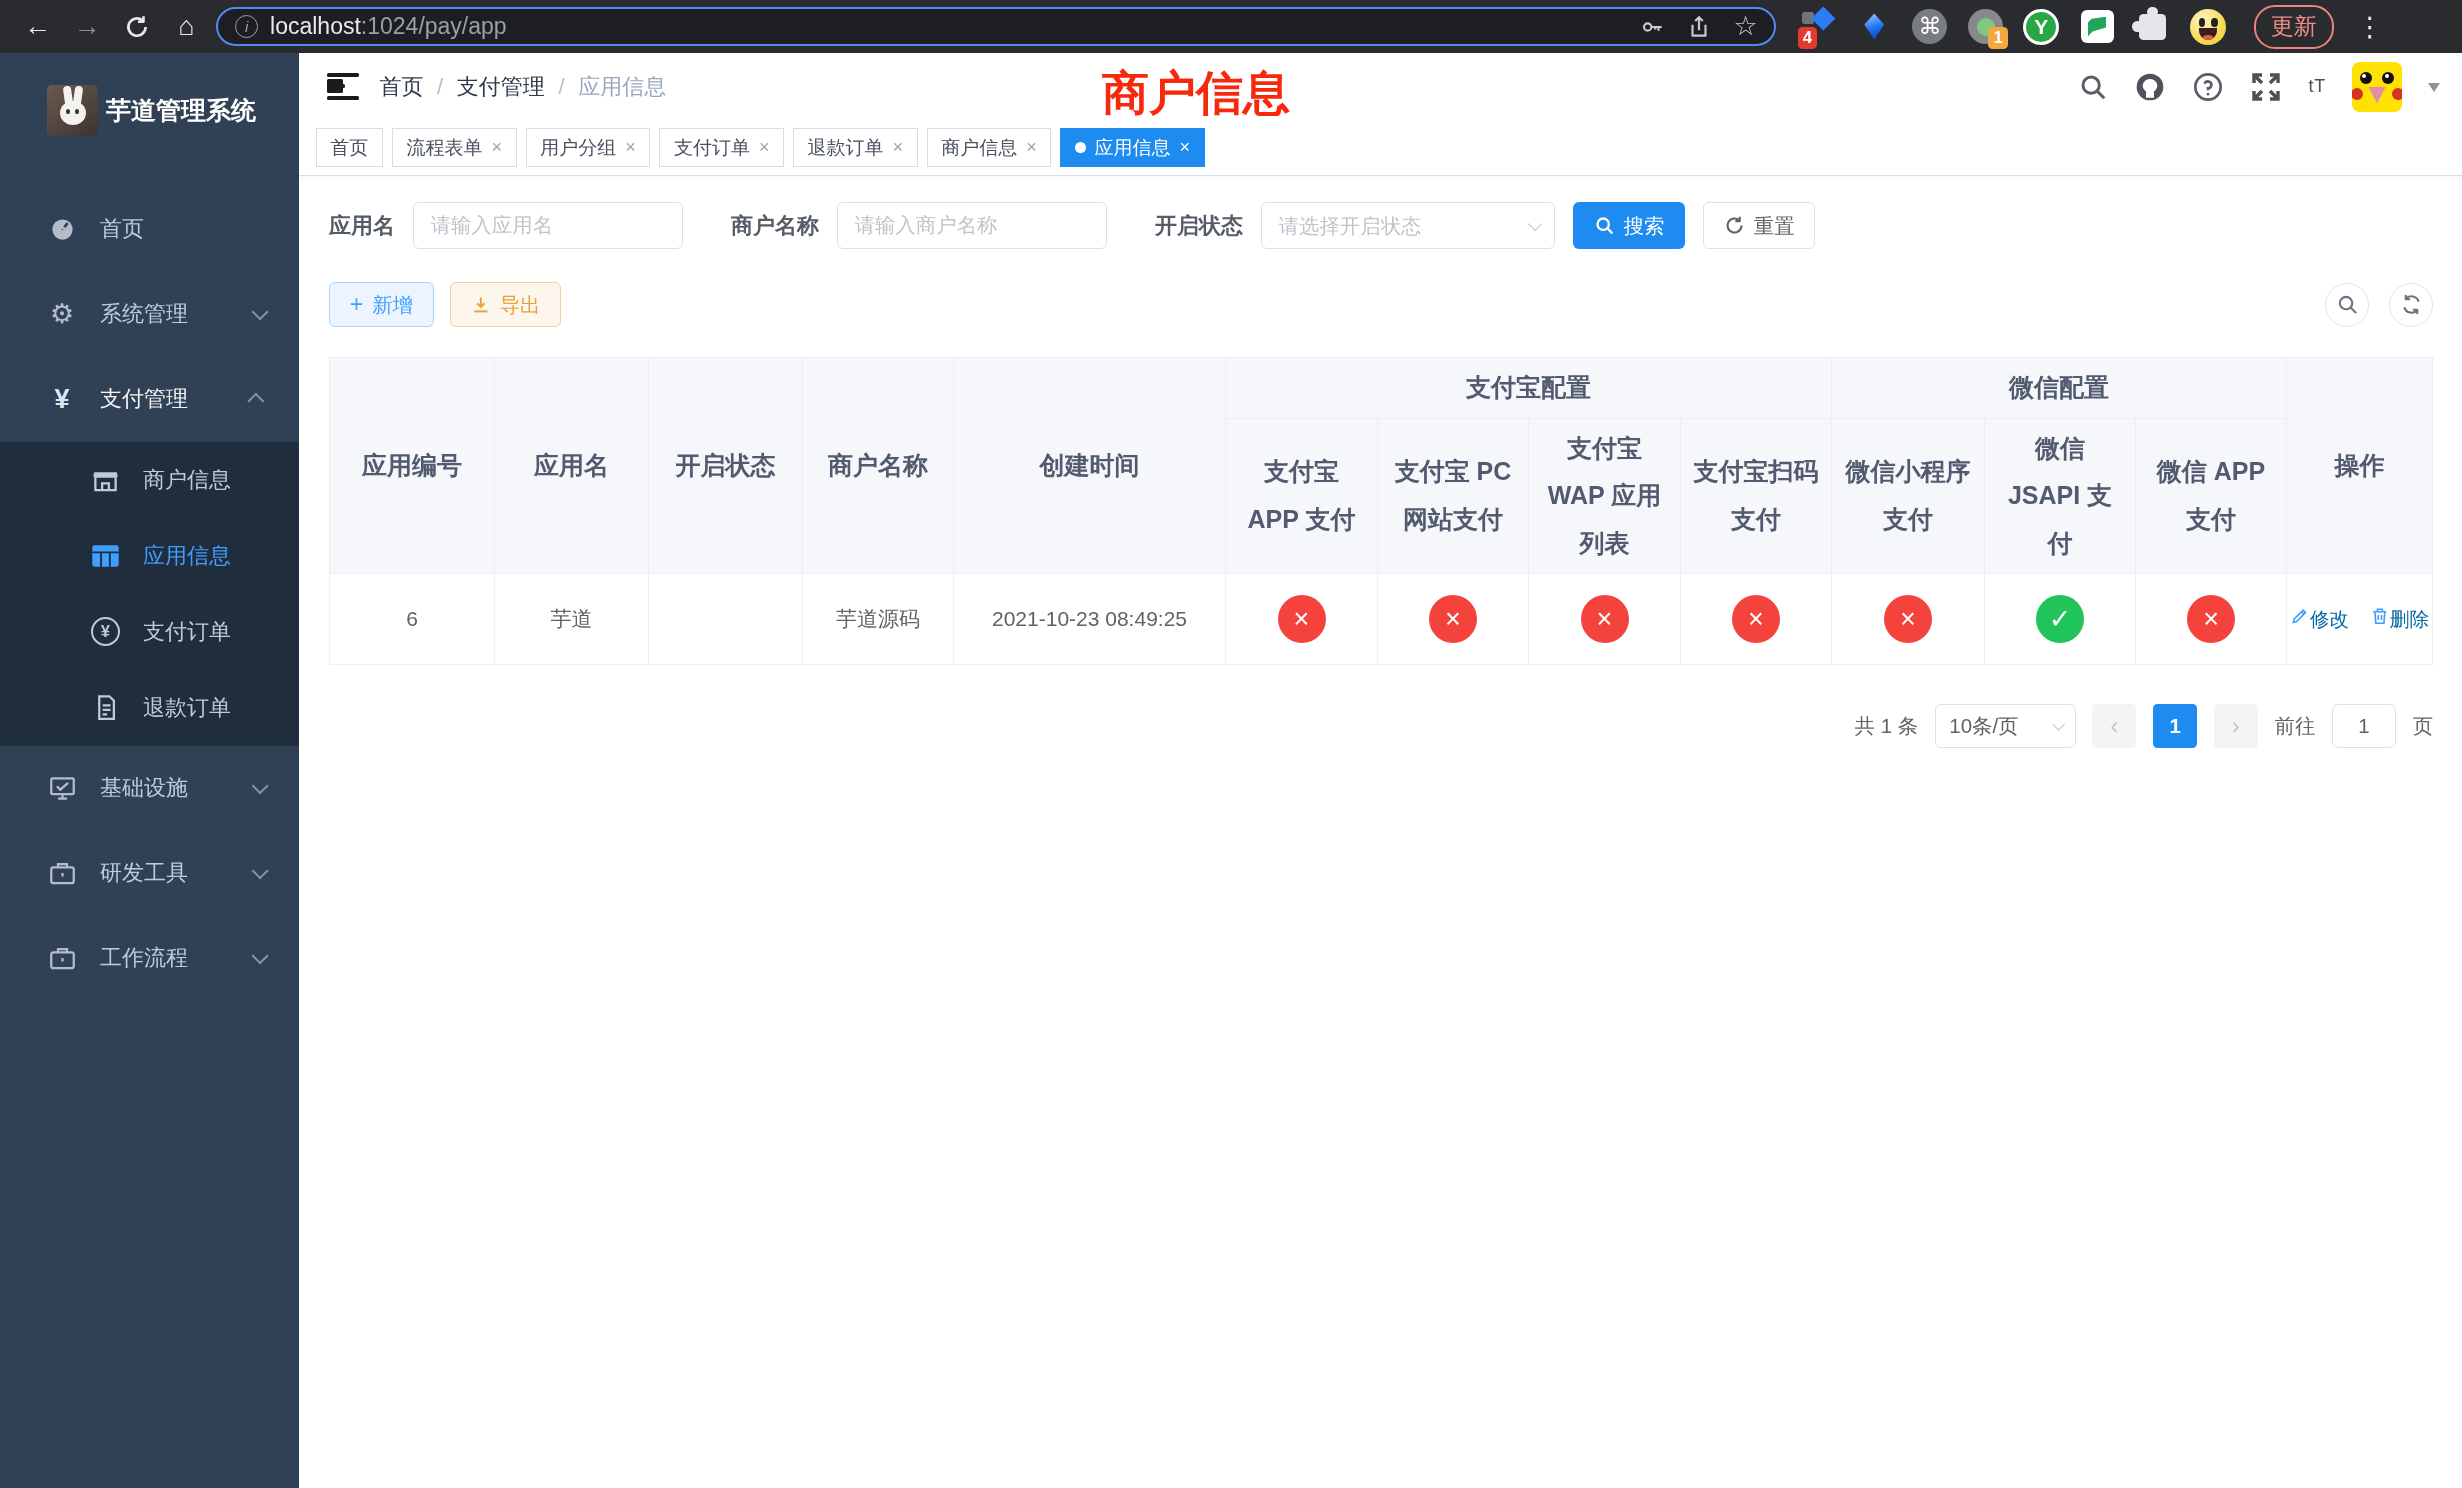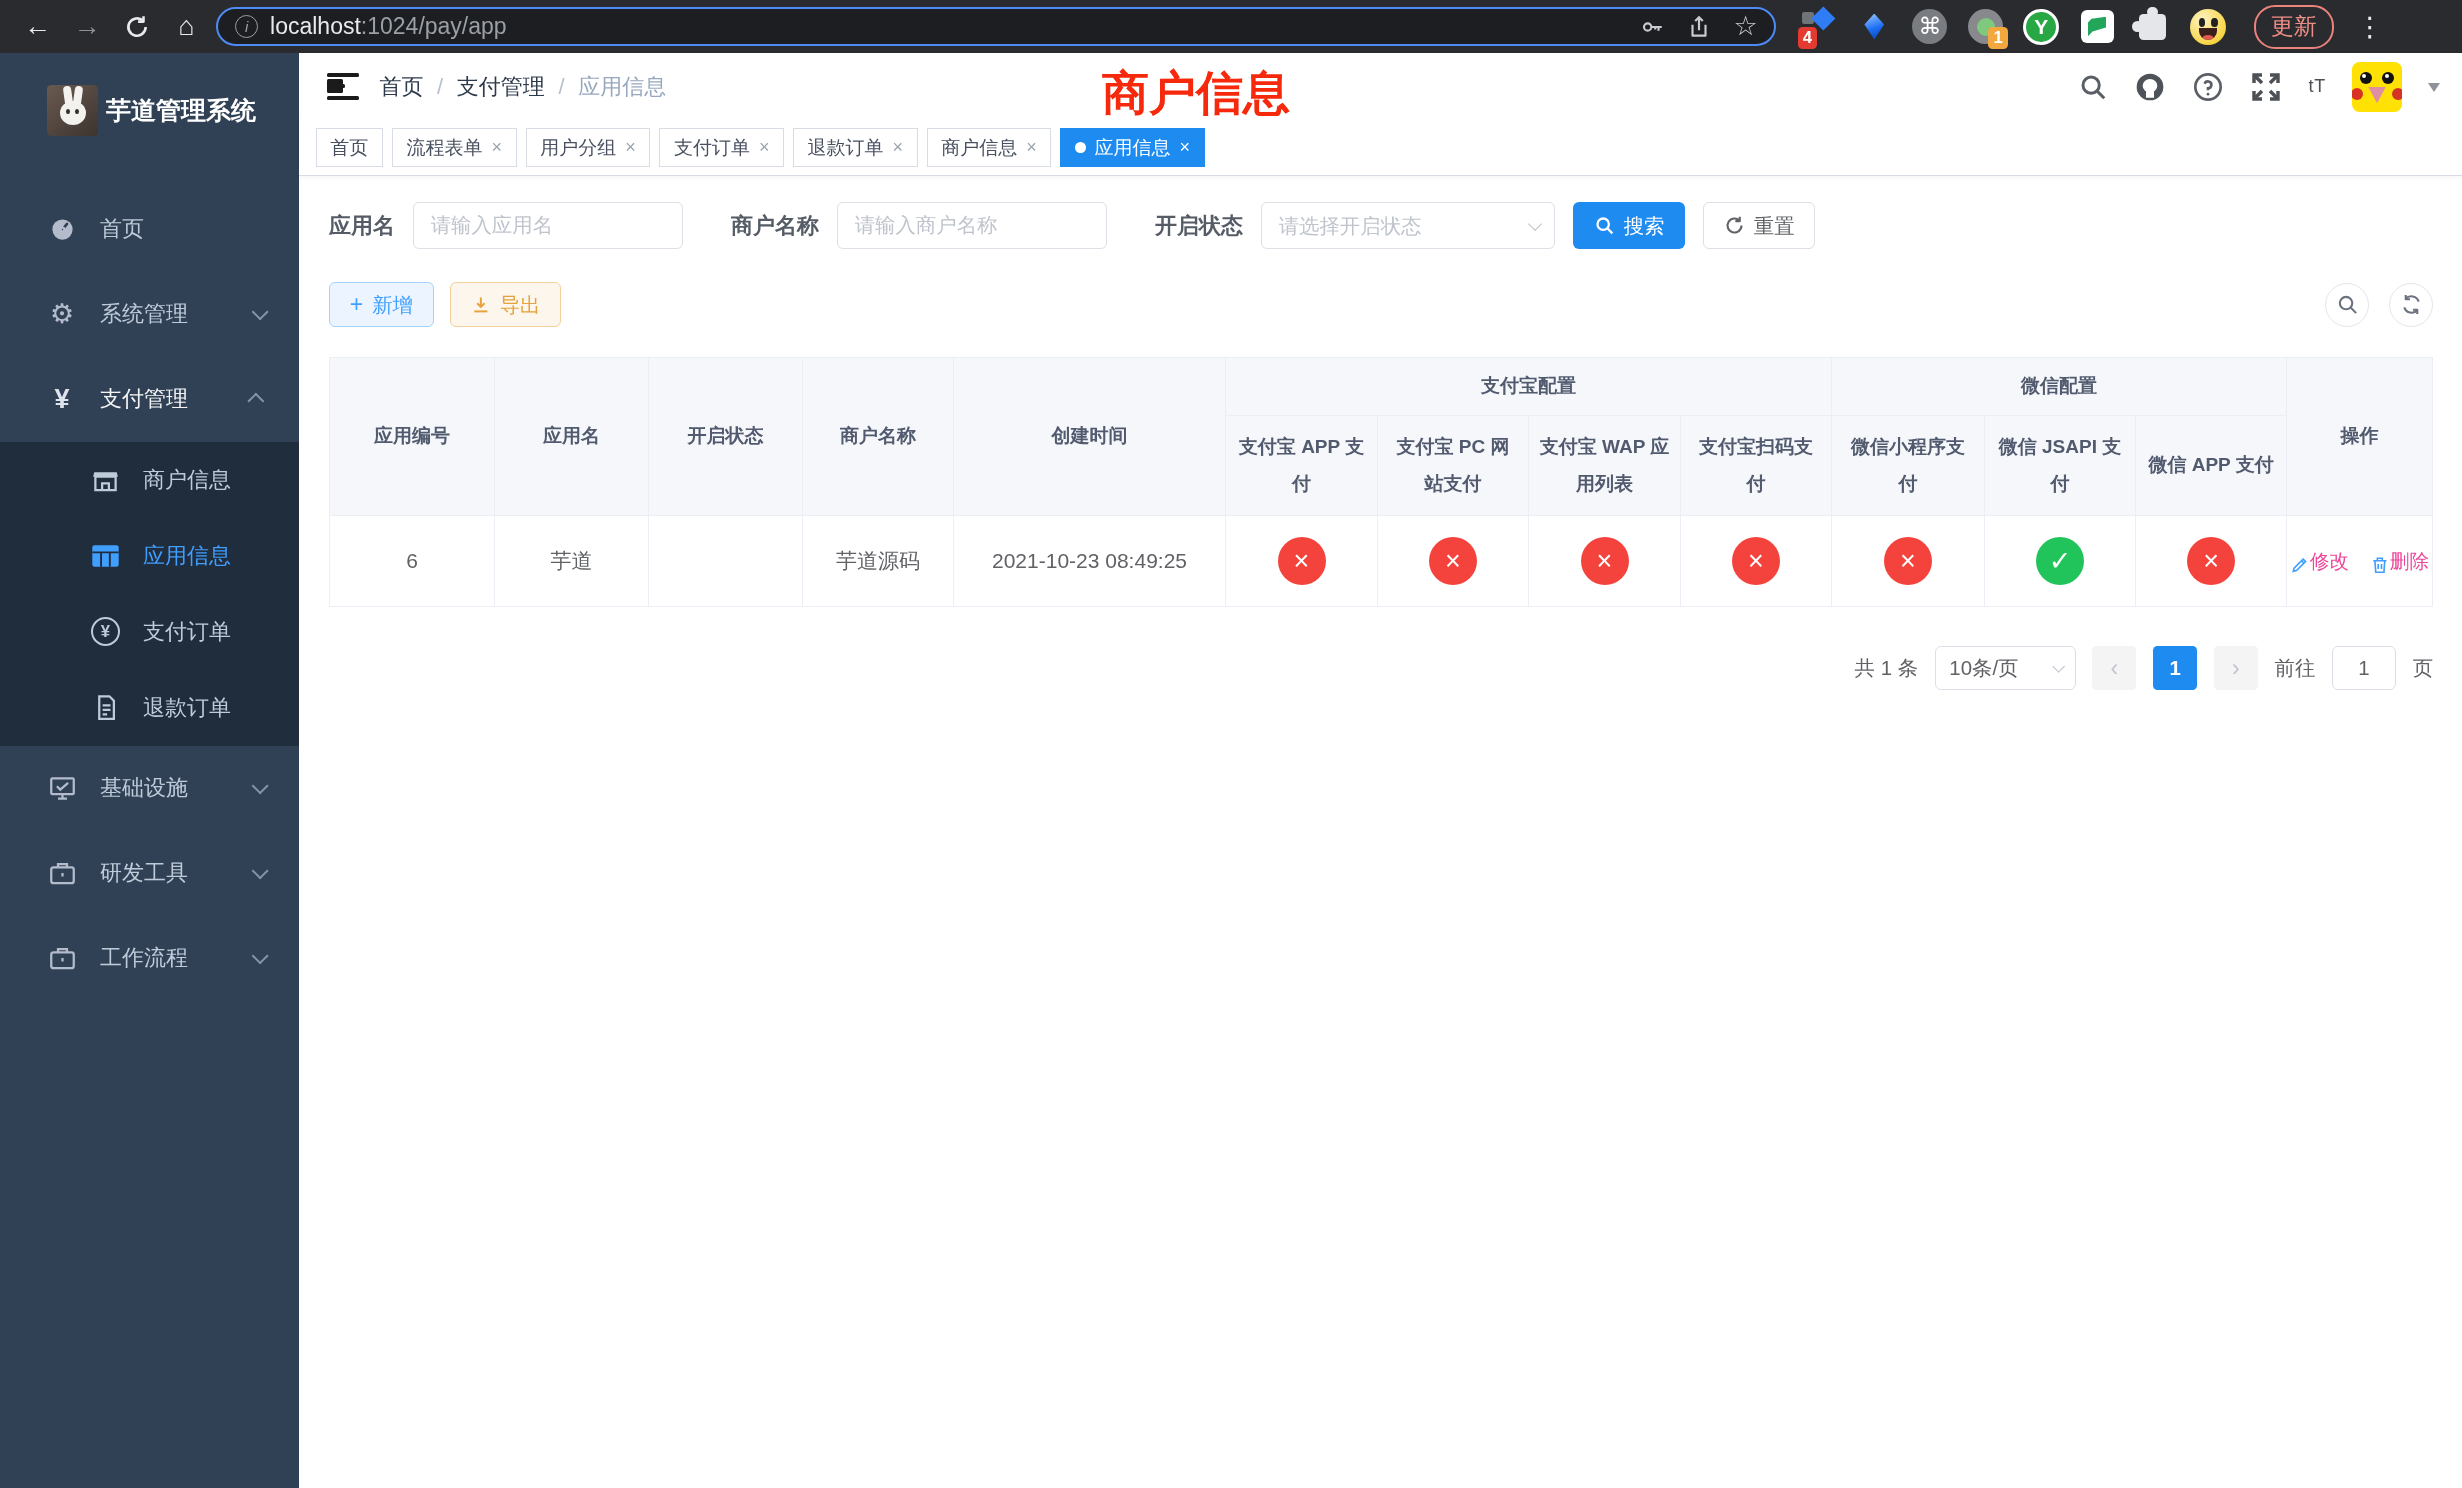--- a/index.html
+++ b/index.html
@@ -139,34 +139,34 @@
   .btn.add { background:#ecf5ff; border-color:#a6d2ff; color:#409EFF; height:45px; }
   .btn.export { background:#fdf6ec; border-color:#f3d19e; color:#e6a23c; height:45px; margin-left:16.7px; }
   .btn .plus { font-size:23px; line-height:1; }
   .tool-right { margin-left:auto; display:flex; gap:19.7px; }
   .circle-btn { width:44px; height:44px; border-radius:50%; border:1.5px solid #e3e6eb; background:#fff;
     display:flex; align-items:center; justify-content:center; cursor:pointer; }
 
   
   table { margin-top:30px; border-collapse:collapse; table-layout:fixed; width:2102px; }
   th,td { border:0.8px solid #ebeef5; text-align:center; vertical-align:middle; }
-  thead th { background:#f5f7fa; color:#515a6e; font-size:19px; font-weight:700; line-height:1.9; padding:6px 10.6px; }
+  thead th { background:#f5f7fa; color:#515a6e; font-size:25px; font-weight:700; line-height:1.9; padding:6px 10.6px; }
   tr.h1 th.group { height:58px; }
   tr.h2 th { height:100px; }
   tbody td { height:91px; color:#606266; font-size:21px; background:#fff; }
   .status-circle { width:48px; height:48px; border-radius:50%; margin:0 auto; display:flex;
     align-items:center; justify-content:center; color:#fff; font-size:27px; line-height:1; }
   .status-circle.ok { background:#21c45a; }
   .status-circle.fail { background:#f4433c; }
   .toggle { width:61px; height:30px; border-radius:15px; background:#dcdfe6; margin:0 auto; position:relative; cursor:pointer; }
   .toggle.on { background:#2d9cf4; }
   .toggle .knob { position:absolute; top:2.3px; width:26px; height:26px; border-radius:50%; background:#fff; }
   .toggle.on .knob { right:3px; }
   .ops { display:flex; justify-content:center; gap:21px; }
-  .op-link { color:#ec4899; font-size:19.7px; display:inline-flex; align-items:flex-end; cursor:pointer; }
+  .op-link { color:#0369a1; font-size:19.7px; display:inline-flex; align-items:flex-start; cursor:pointer; }
   .op-link svg { display:block; }
 
   
   .pager { margin-top:39px; display:flex; align-items:center; justify-content:flex-end; gap:16.7px;
     font-size:20.4px; color:#606266; }
   .page-size { width:141px; height:44px; border:1.5px solid #dcdfe6; border-radius:6px; display:flex;
     align-items:center; justify-content:space-between; padding:0 13.6px; color:#606266; cursor:pointer; }
   .page-size .chev { width:9px; height:9px; border-width:1.5px; border-color:#c0c4cc; }
   .pg-btn { width:44px; height:44px; border-radius:4.5px; background:#f4f4f5; color:#c0c4cc; font-size:23px;
     display:flex; align-items:center; justify-content:center; cursor:pointer; }

